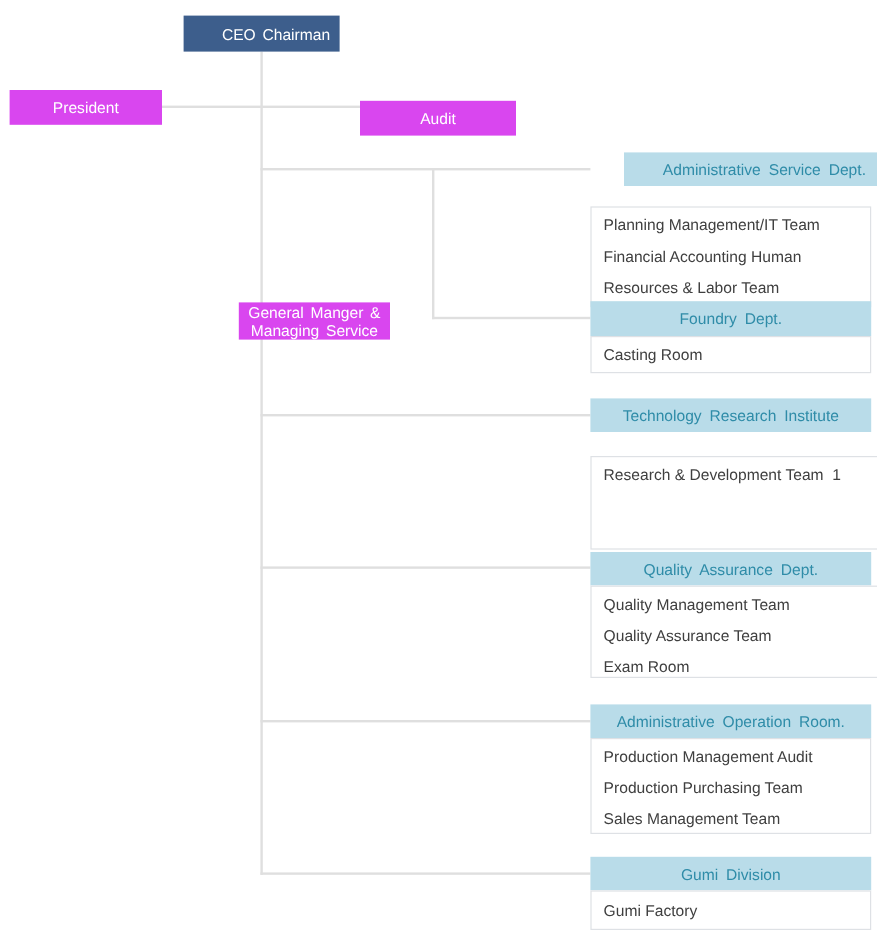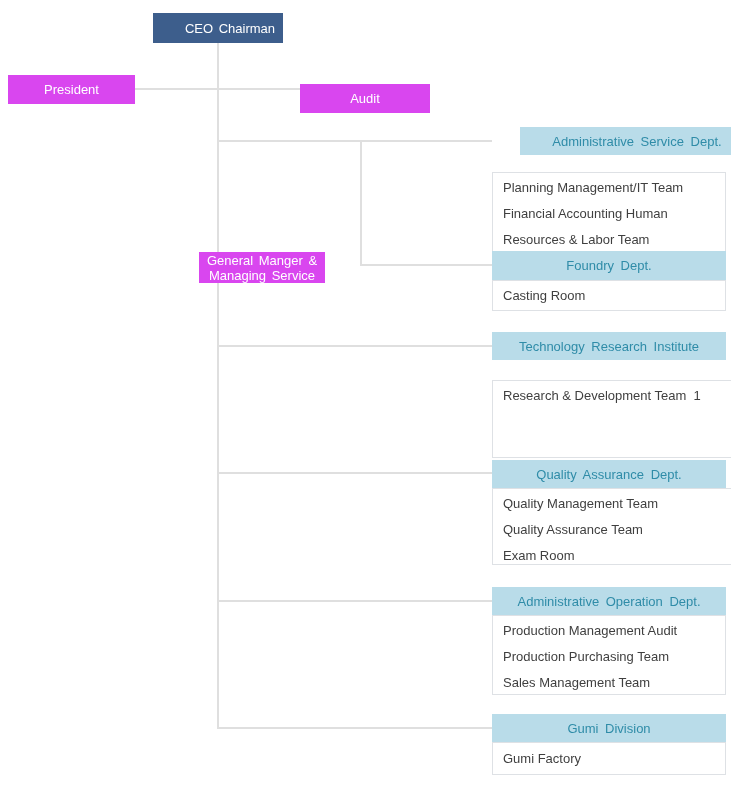--- a/index.html
+++ b/index.html
@@ -129,21 +129,21 @@
   <div class="box dept-header" style="left:492px; top:460px; width:234px; height:28px;">
     <span>Quality Assurance Dept.</span>
   </div>
   <div class="box dept-body multi" style="left:492px; top:488px; width:283px; height:77px;">
     <div class="dept-item">Quality Management Team</div>
     <div class="dept-item">Quality Assurance Team</div>
     <div class="dept-item">Exam Room</div>
   </div>
 
   <div class="box dept-header" style="left:492px; top:587px; width:234px; height:28px;">
-    <span>Administrative Operation Dept.</span>
+    <span>Administrative Operation Room.</span>
   </div>
   <div class="box dept-body multi" style="left:492px; top:615px; width:234px; height:80px;">
     <div class="dept-item">Production Management Audit</div>
     <div class="dept-item">Production Purchasing Team</div>
     <div class="dept-item">Sales Management Team</div>
   </div>
 
   <div class="box dept-header" style="left:492px; top:714px; width:234px; height:28px;">
     <span>Gumi Division</span>
   </div>

